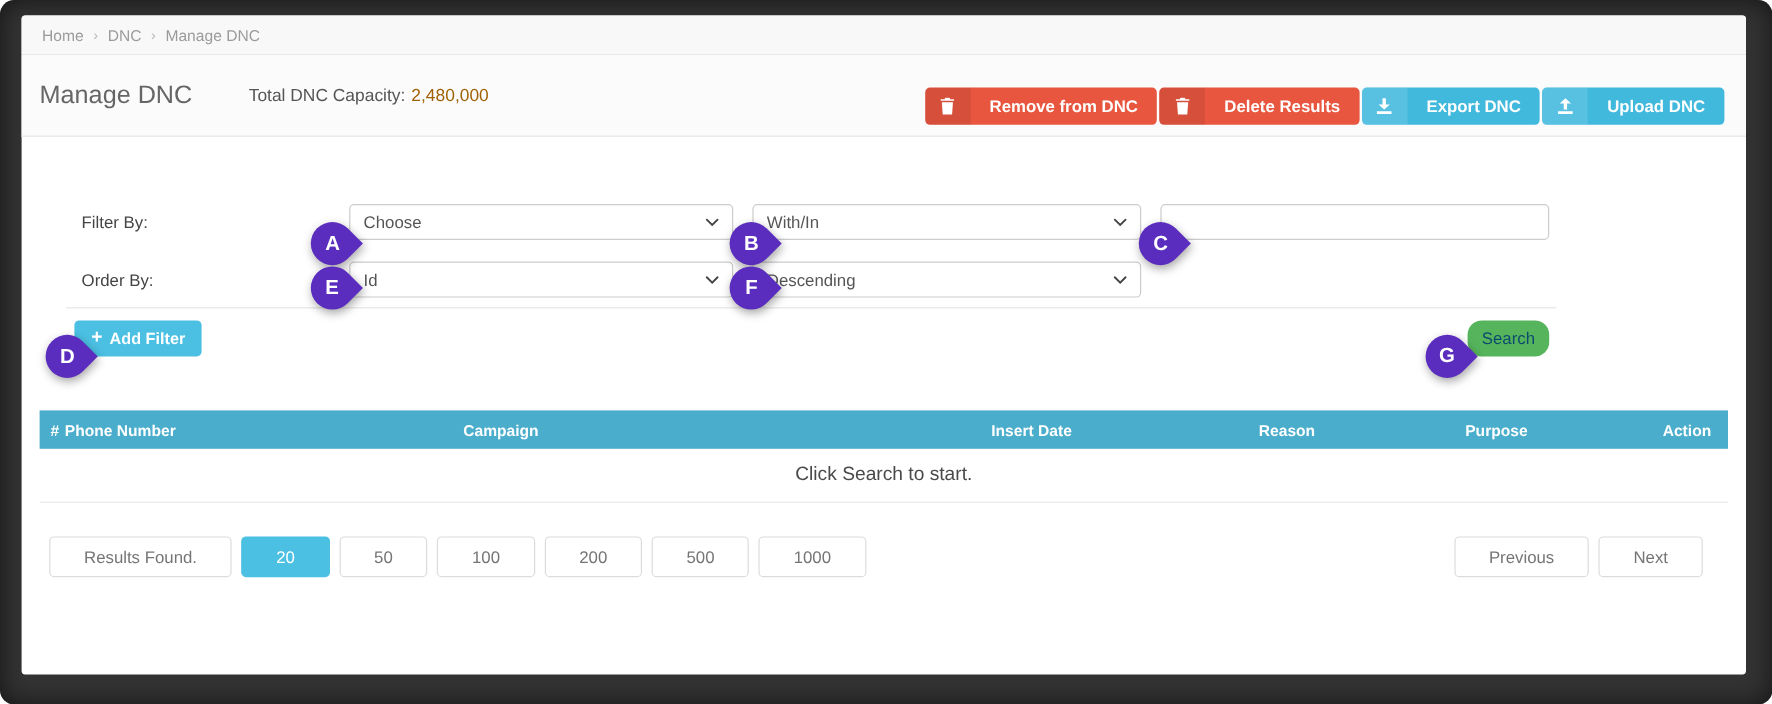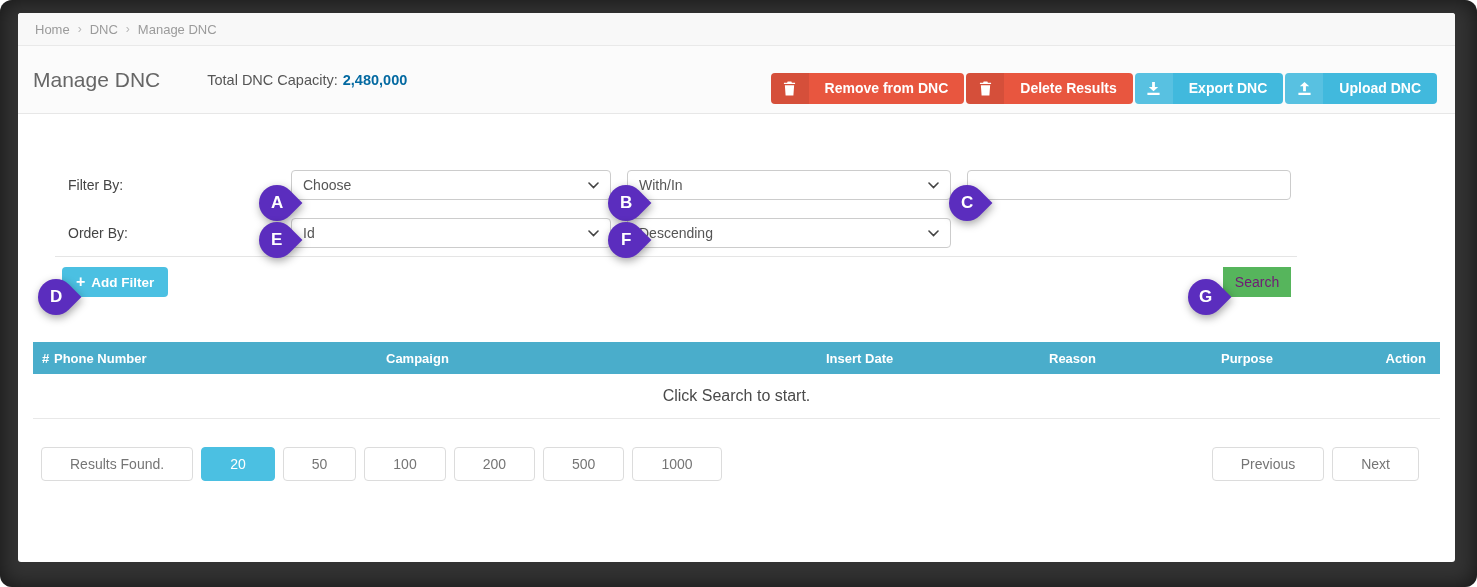--- a/index.html
+++ b/index.html
@@ -43,21 +43,21 @@
     height: 68px;
     background: #fbfbfb;
     border-bottom: 1px solid #e7e7e7;
     display: flex; align-items: center;
     padding: 0 18px 0 15px;
   }
   .page-title { font-size: 21px; font-weight: 400; color: #666; }
   .stats { display: flex; align-items: center; margin-left: 47px; gap: 21px; font-size: 14.5px; color: #555; }
   .stat { display: flex; align-items: center; }
   .stat-link { color: #2e7fb1; font-weight: 700; margin-left: 5px; cursor: pointer; text-decoration: none; }
-  .stat-value { color: #0369a1; font-weight: 700; margin-left: 5px; }
+  .stat-value { color: #a16207; font-weight: 400; margin-left: 5px; }
   .header-actions { margin-left: auto; display: flex; gap: 2px; margin-top: 17px; }
   .btn-ribbon {
     display: flex; align-items: stretch;
     height: 31px; border: none; border-radius: 4px;
     overflow: hidden; color: #fff;
     font-family: "Liberation Sans", sans-serif;
     font-size: 14px; font-weight: 600; cursor: pointer; padding: 0;
   }
   .btn-ribbon .icon-seg { width: 38px; display: flex; align-items: center; justify-content: center; }
   .btn-ribbon .label-seg { display: flex; align-items: center; padding: 0 16px; }
@@ -93,22 +93,22 @@
     background: #4bc0e2; color: #fff;
     border: none; border-radius: 4px; cursor: pointer;
     font-family: "Liberation Sans", sans-serif;
     font-size: 13.5px; font-weight: 700;
     display: flex; align-items: center; gap: 6px;
   }
   .plus-glyph { font-size: 16px; font-weight: 700; line-height: 1; }
   .btn-search {
     position: absolute; left: 1205px; top: 0;
     width: 68px; height: 30px;
-    background: #56b55c; color: #701a75;
-    border: none; border-radius: 0; cursor: pointer;
+    background: #56b55c; color: #0c4a6e;
+    border: none; border-radius: 12px; cursor: pointer;
     font-family: "Liberation Sans", sans-serif; font-size: 14px;
     display: flex; align-items: center; justify-content: center;
   }
   
   .dnc-table { margin: 45px 15px 0 15px; }
   .thead {
     display: flex; align-items: center;
     height: 32px; background: #4aadcb;
     color: #fff; font-size: 13px; font-weight: 700;
   }

